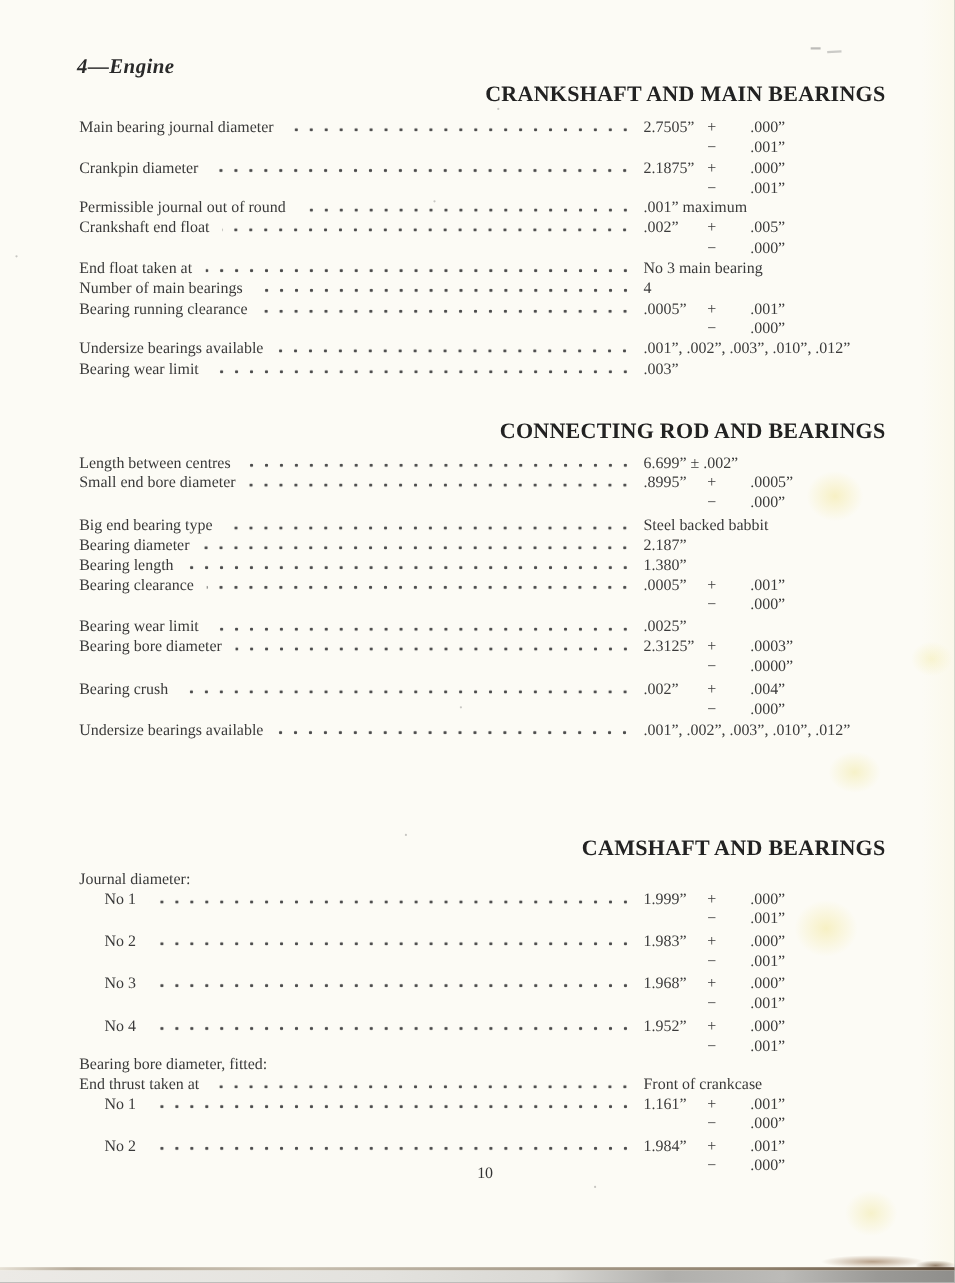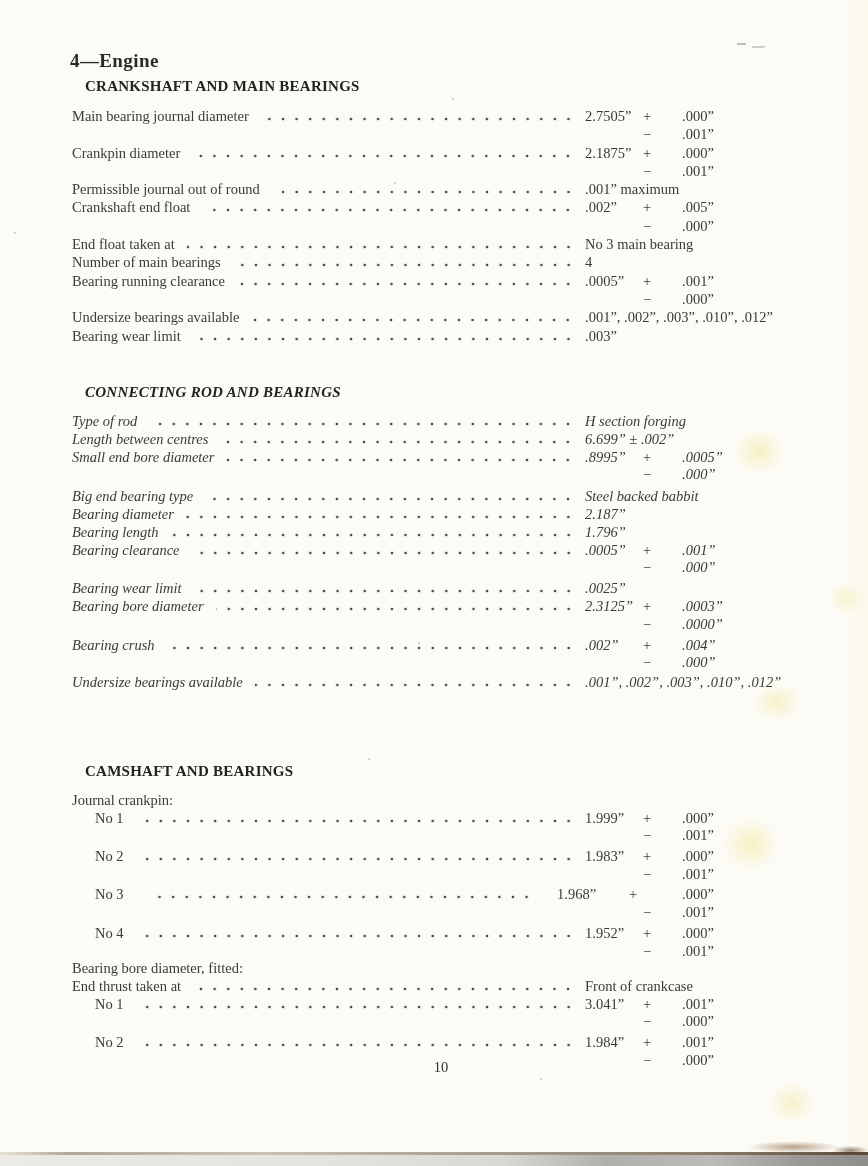--- a/index.html
+++ b/index.html
@@ -8,29 +8,29 @@
   html,body{margin:0;padding:0;background:#888;}
   .page{
     position:relative; width:868px; height:1166px; margin:0 auto;
     background:var(--paper);
     font-family:"Liberation Serif","DejaVu Serif",serif;
     color:var(--ink); overflow:hidden;
   }
   
   .chapter{
     position:absolute; left:70px; top:50px;
-    font-size:19px; font-weight:bold; 
+    font-size:19px; font-weight:bold; font-style:italic;
     letter-spacing:.4px; color:#2a2a2a;
   }
   
   .section{position:absolute; left:72px; width:720px;}
-  .sec-0{top:78px;} .sec-1{top:384px;font-style:italic;} .sec-2{top:763px;}
+  .sec-0{top:78px;} .sec-1{top:384px;} .sec-2{top:763px;}
   .sec-title{
-    margin:0 0 13px 0; text-align:left; transform:translateX(13px);
-    font-size:15px; font-weight:bold; letter-spacing:.25px;
+    margin:0 0 13px 0; text-align:right; transform:translateX(13px);
+    font-size:20px; font-weight:bold; letter-spacing:.25px;
     line-height:16px; color:var(--heading-ink);
   }
   .row{
     display:flex; align-items:baseline;
     font-size:14.5px; white-space:pre;
   }
   .sec-0 .row{height:18.3px; line-height:18.3px;}
   .sec-1 .row{height:17.8px; line-height:17.8px;}
   .sec-2 .row{height:17.7px; line-height:17.7px;}
   .row .label{flex:0 0 auto;}
@@ -204,27 +204,20 @@
     <span class="val wide">.003”</span>
     
     
   </div>
 </div>
   </section>
 
   <section class="section sec-1">
     <h2 class="sec-title">CONNECTING ROD AND BEARINGS</h2>
     <div class="rows">
-  <div class="row">
-    <span class="label">Type of rod</span>
-    <span class="dots"></span>
-    <span class="val wide">H section forging</span>
-    
-    
-  </div>
 
   <div class="row">
     <span class="label">Length between centres</span>
     <span class="dots"></span>
     <span class="val wide">6.699” ± .002”</span>
     
     
   </div>
 
 
@@ -256,21 +249,21 @@
     <span class="label">Bearing diameter</span>
     <span class="dots"></span>
     <span class="val wide">2.187”</span>
     
     
   </div>
 
   <div class="row">
     <span class="label">Bearing length</span>
     <span class="dots"></span>
-    <span class="val wide">1.796”</span>
+    <span class="val wide">1.380”</span>
     
     
   </div>
 
   <div class="row">
     <span class="label">Bearing clearance</span>
     <span class="dots"></span>
     <span class="val">.0005”</span>
     <span class="sign">+</span>
     <span class="tol">.001”</span>
@@ -331,21 +324,21 @@
     
     
   </div>
 </div>
   </section>
 
   <section class="section sec-2">
     <h2 class="sec-title">CAMSHAFT AND BEARINGS</h2>
     <div class="rows">
   <div class="row nodots">
-    <span class="label">Journal crankpin:</span>
+    <span class="label">Journal diameter:</span>
     <span class="dots"></span>
     <span class="val wide"></span>
     
     
   </div>
 
   <div class="row indent">
     <span class="label">No 1</span>
     <span class="dots"></span>
     <span class="val">1.999”</span>
@@ -370,21 +363,21 @@
   </div>
 
   <div class="row cont">
     <span class="label"></span>
     <span class="dots"></span>
     <span class="val"></span>
     <span class="sign">−</span>
     <span class="tol">.001”</span>
   </div>
 
-  <div class="row indent" style="margin-top: 3px; gap: 14px;">
+  <div class="row indent" style="margin-top: 3px;">
     <span class="label">No 3</span>
     <span class="dots"></span>
     <span class="val">1.968”</span>
     <span class="sign">+</span>
     <span class="tol">.000”</span>
   </div>
 
   <div class="row cont">
     <span class="label"></span>
     <span class="dots"></span>
@@ -421,21 +414,21 @@
     <span class="label">End thrust taken at</span>
     <span class="dots"></span>
     <span class="val wide">Front of crankcase</span>
     
     
   </div>
 
   <div class="row indent">
     <span class="label">No 1</span>
     <span class="dots"></span>
-    <span class="val">3.041”</span>
+    <span class="val">1.161”</span>
     <span class="sign">+</span>
     <span class="tol">.001”</span>
   </div>
 
   <div class="row cont">
     <span class="label"></span>
     <span class="dots"></span>
     <span class="val"></span>
     <span class="sign">−</span>
     <span class="tol">.000”</span>

